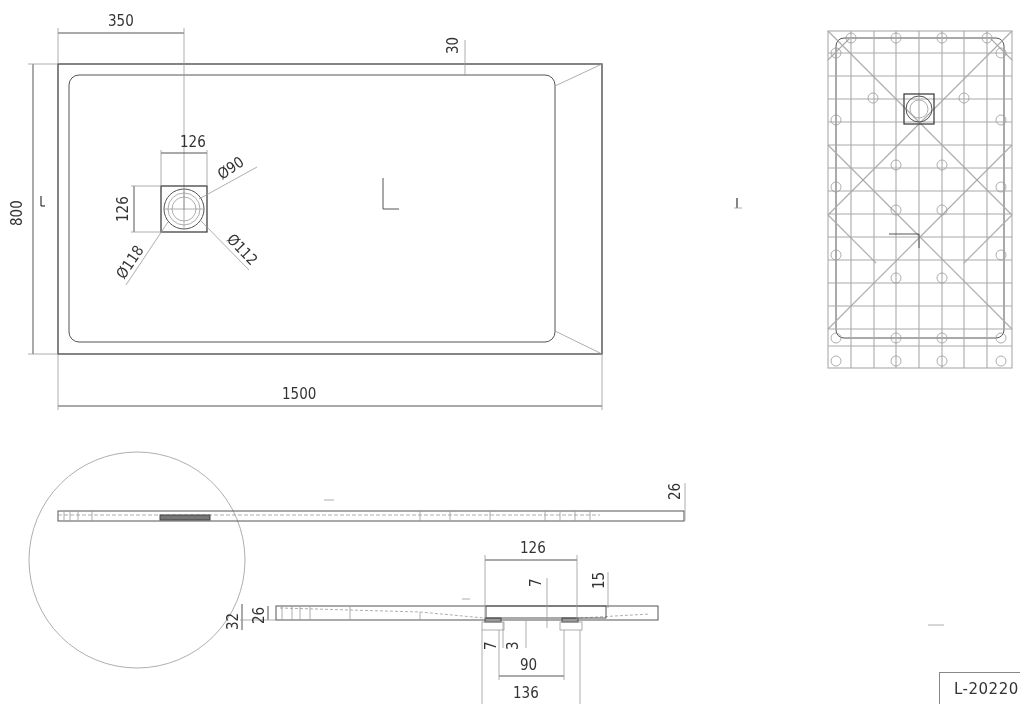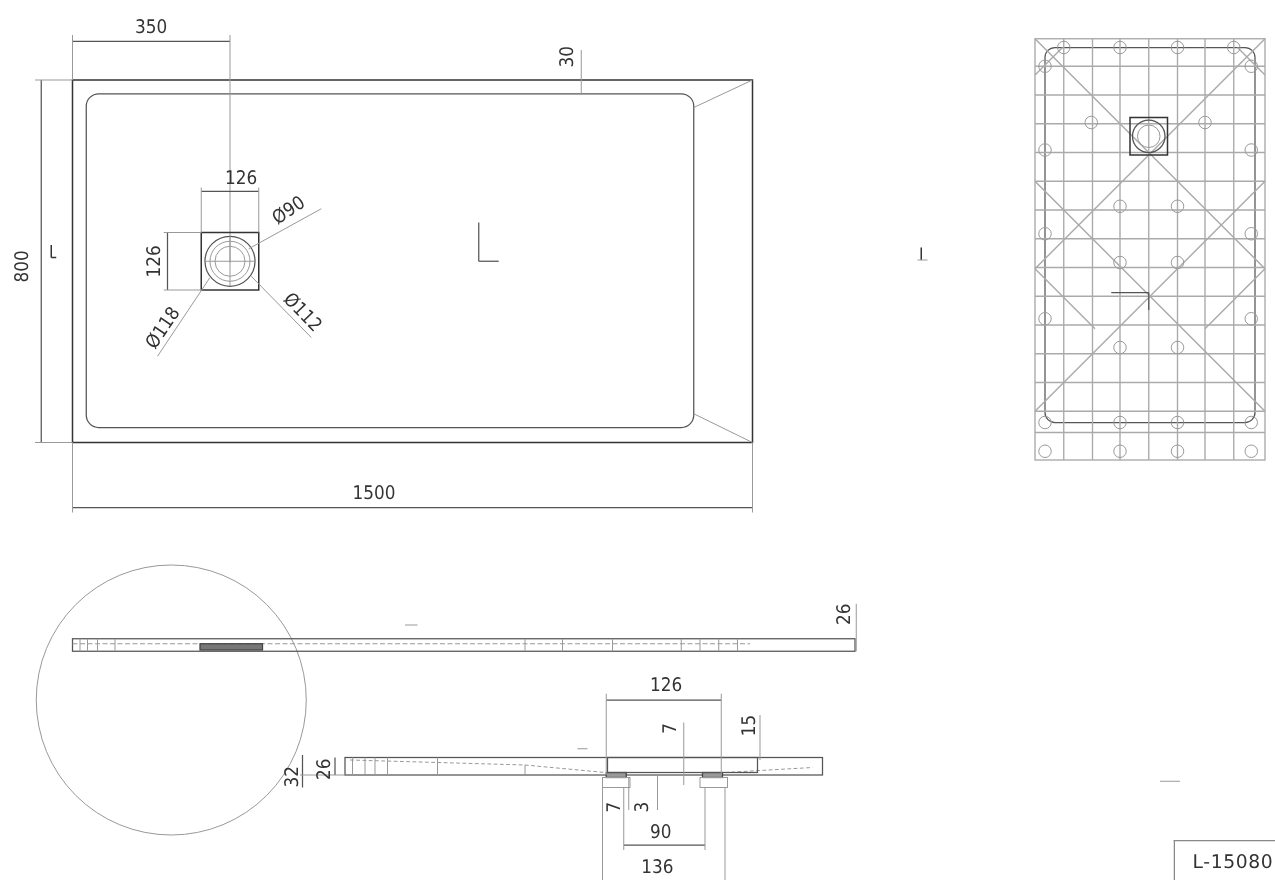--- a/index.html
+++ b/index.html
@@ -234,13 +234,13 @@
 
     <line x1="482" y1="630" x2="482" y2="704" class="lnl"></line>
     <line x1="580" y1="630" x2="580" y2="704" class="lnl"></line>
     <text x="513" y="698" class="dim">136</text>
   </g>
 
   <line x1="928" y1="625" x2="944" y2="625" class="lnl"></line>
 </svg>
 
 <div class="title-box"></div>
-<div class="title-text">L-15080</div>
+<div class="title-text">L-20220</div>
 
 </body></html>

